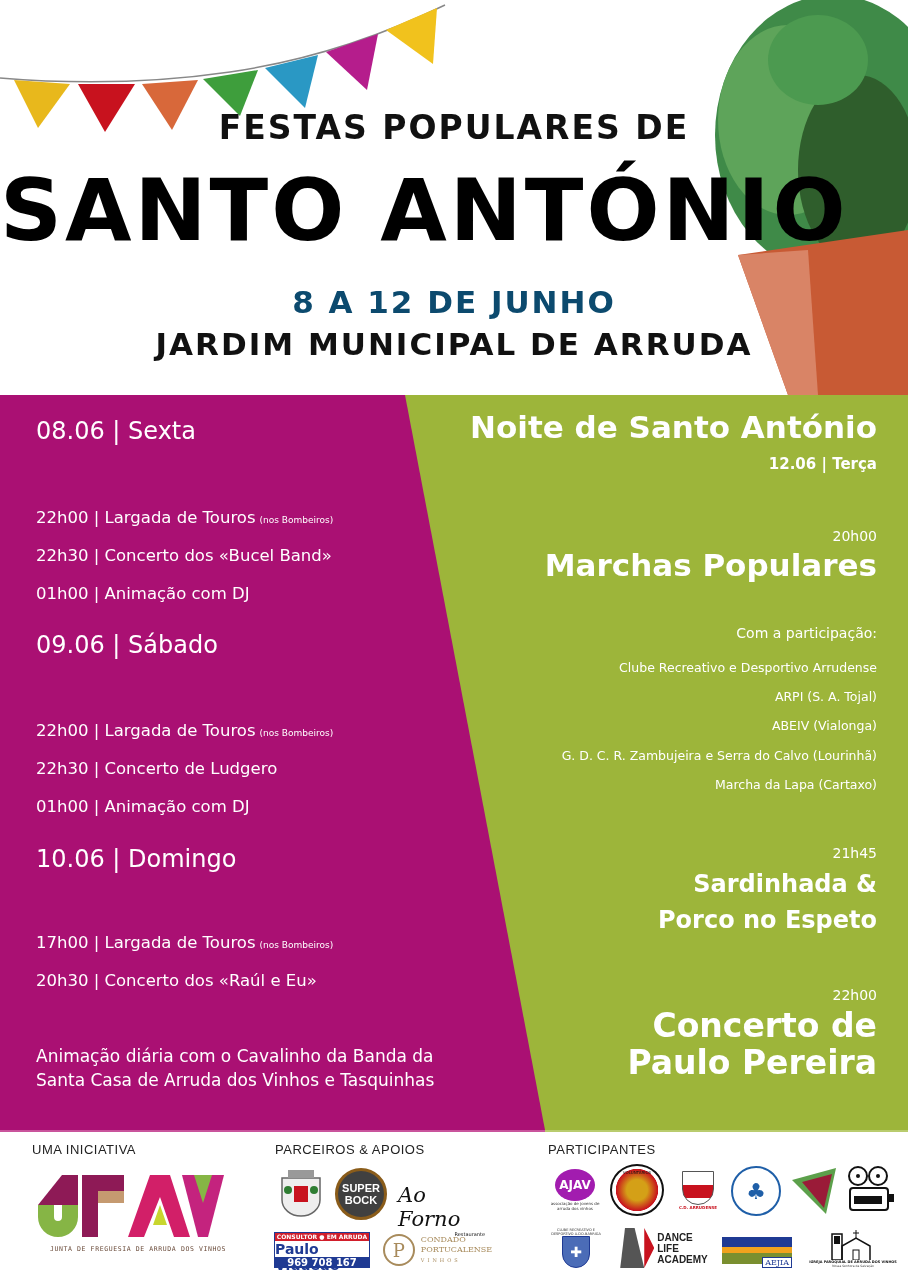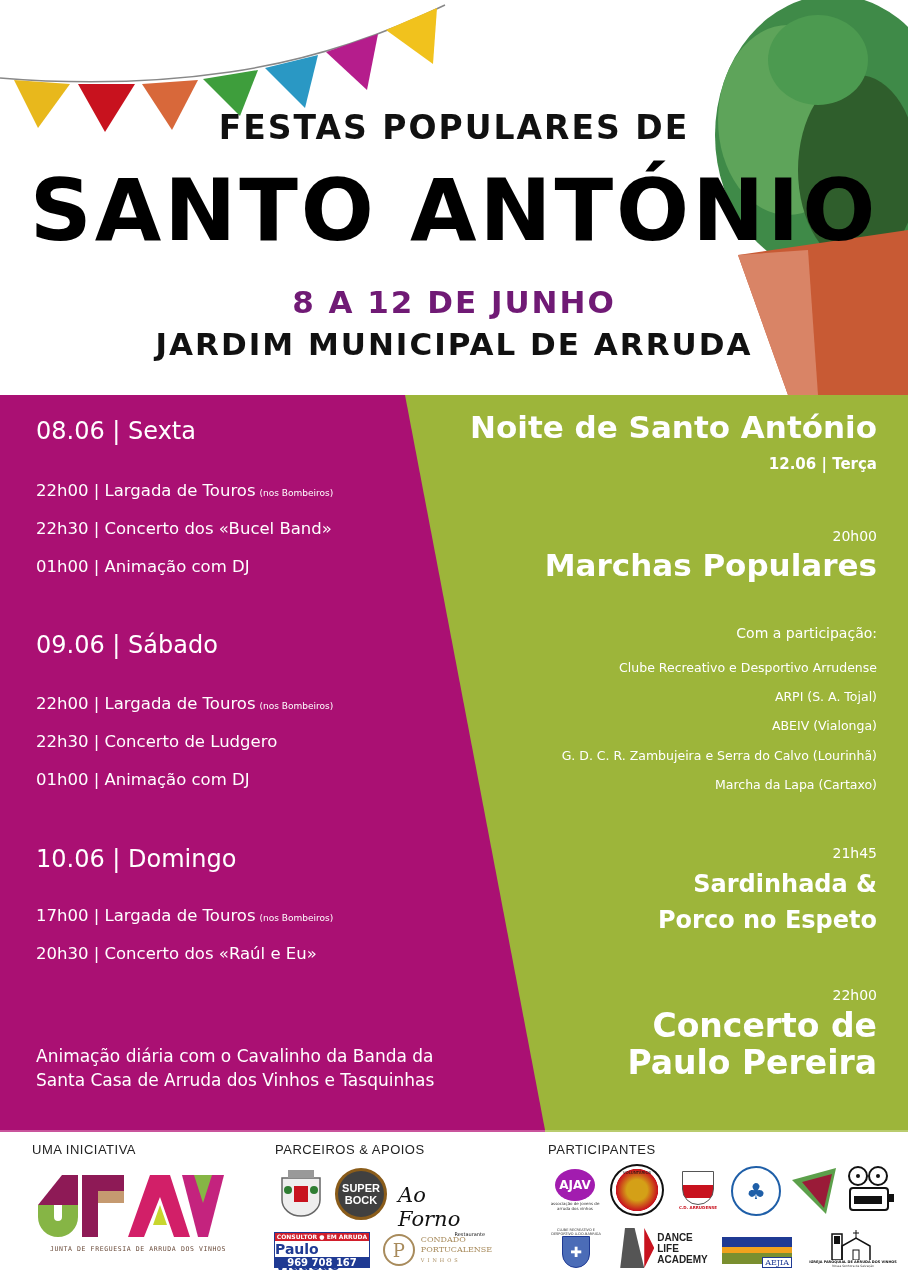--- a/index.html
+++ b/index.html
@@ -6,36 +6,36 @@
   html, body { width:908px; height:1280px; background:#ffffff; overflow:hidden; }
   body { position:relative; font-family:"DejaVu Sans", sans-serif; color:#111; }
 
   
   .header { position:absolute; left:0; top:0; width:908px; height:395px; background:#fff; overflow:hidden; }
   .bunting { position:absolute; left:0; top:0; width:460px; height:140px; }
   .basil { position:absolute; right:0; top:0; width:240px; height:395px; }
 
   .title-small { position:absolute; left:0; width:908px; top:108px; text-align:center;
     font-family:"DejaVu Sans", sans-serif; font-weight:bold; font-size:33px; letter-spacing:2px; color:#111; }
-  .title-big { position:absolute; left:0; width:908px; top:160px; text-align:center;
+  .title-big { position:absolute; left:0; width:908px; top:160px; text-align:left;
     font-family:"DejaVu Sans", sans-serif; font-weight:bold; font-size:86px; letter-spacing:3px; color:#000; line-height:100px; }
   .title-dates { position:absolute; left:0; width:908px; top:284px; text-align:center;
-    font-weight:bold; font-size:31px; letter-spacing:2px; color:#701a75; }
+    font-weight:bold; font-size:31px; letter-spacing:2px; color:#0c4a6e; }
   .title-venue { position:absolute; left:0; width:908px; top:326px; text-align:center;
     font-weight:bold; font-size:31px; letter-spacing:2px; color:#111; }
 
   
   .panels { position:absolute; left:0; top:395px; width:908px; height:735px; }
   .panel-green { position:absolute; inset:0; background:#9DB53A; }
   .panel-purple { position:absolute; inset:0; background:#AA1073;
     clip-path: polygon(0 0, 405px 0, 545px 735px, 0 735px); }
 
   .left-col { position:absolute; left:36px; top:0; width:480px; color:#fff; }
   .day-head { position:absolute; left:0; font-size:24px; font-weight:normal; color:#fff; white-space:nowrap; }
-  .event { position:absolute; left:0; font-size:16.5px; color:#fff; white-space:nowrap; }
+  .event { position:absolute; left:0; font-size:16.5px; color:#fff; white-space:nowrap;margin-top:27px; }
   .event .note { font-size:9px; margin-left:4px; }
   .daily { position:absolute; left:0; font-size:17px; line-height:24px; color:#fff;margin-top:8px; }
 
   .right-col { position:absolute; right:31px; top:0; width:440px; text-align:right; color:#fff; }
   .r { position:absolute; right:0; white-space:nowrap; color:#fff; }
   .r-title { font-size:31px; font-weight:bold; }
   .r-sub { font-size:15px; font-weight:bold; }
   .r-time { font-size:14px; }
   .r-big { font-size:33px; font-weight:bold; }
   .r-small { font-size:14px; }

